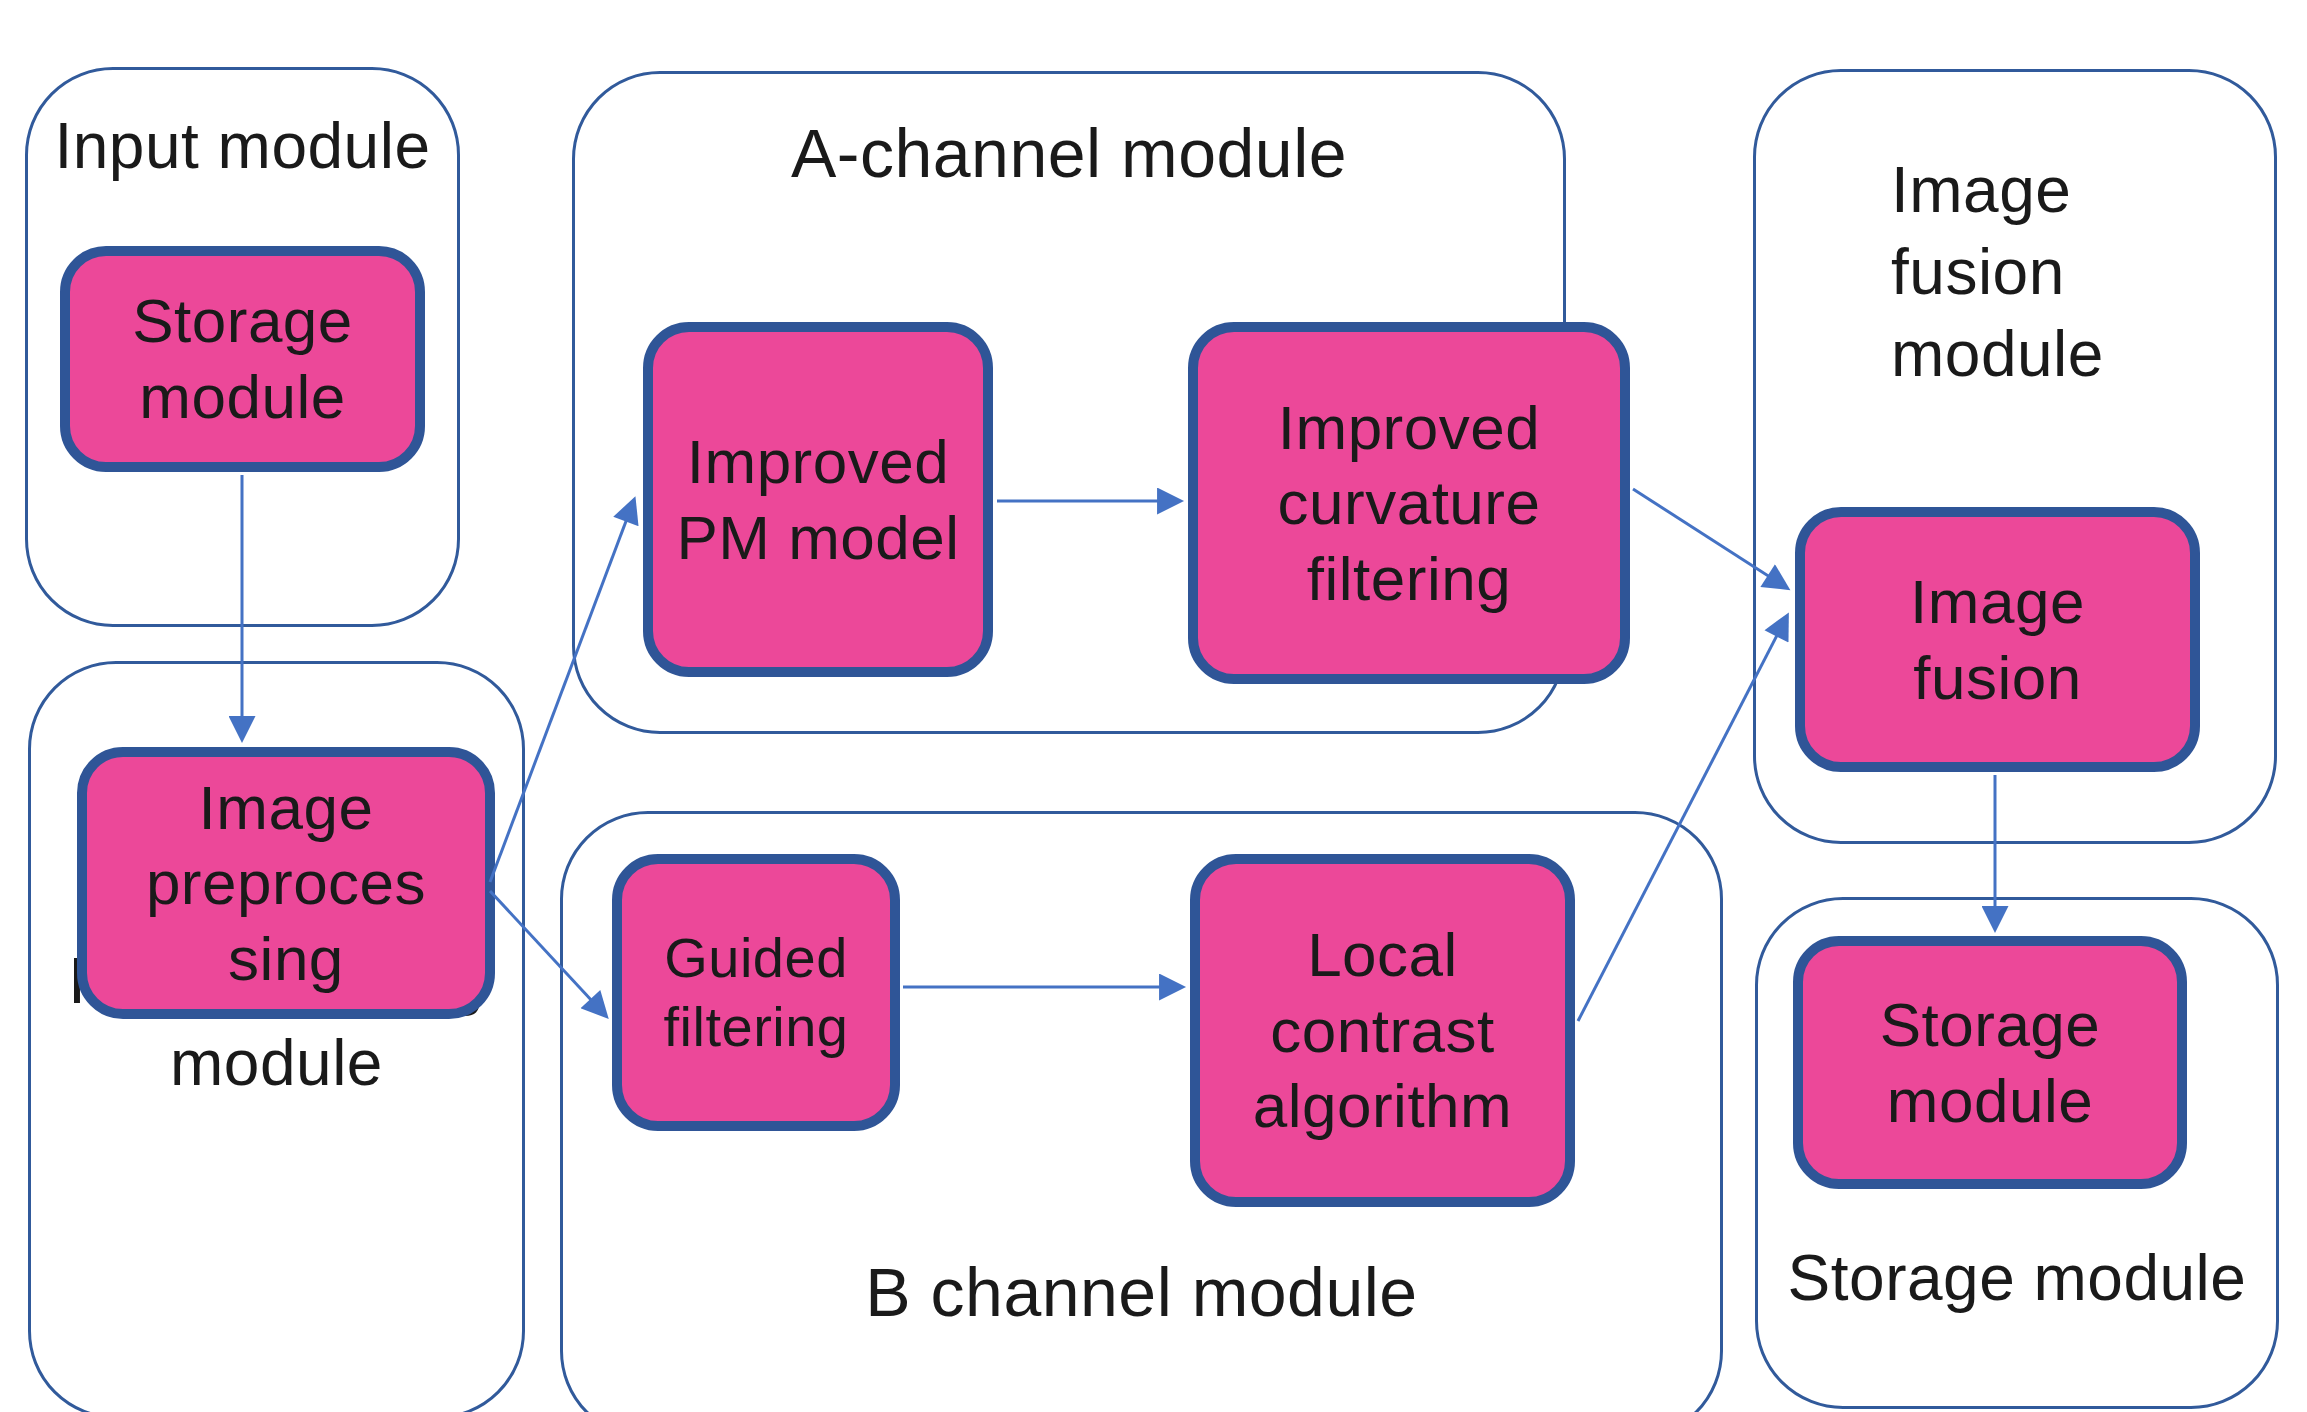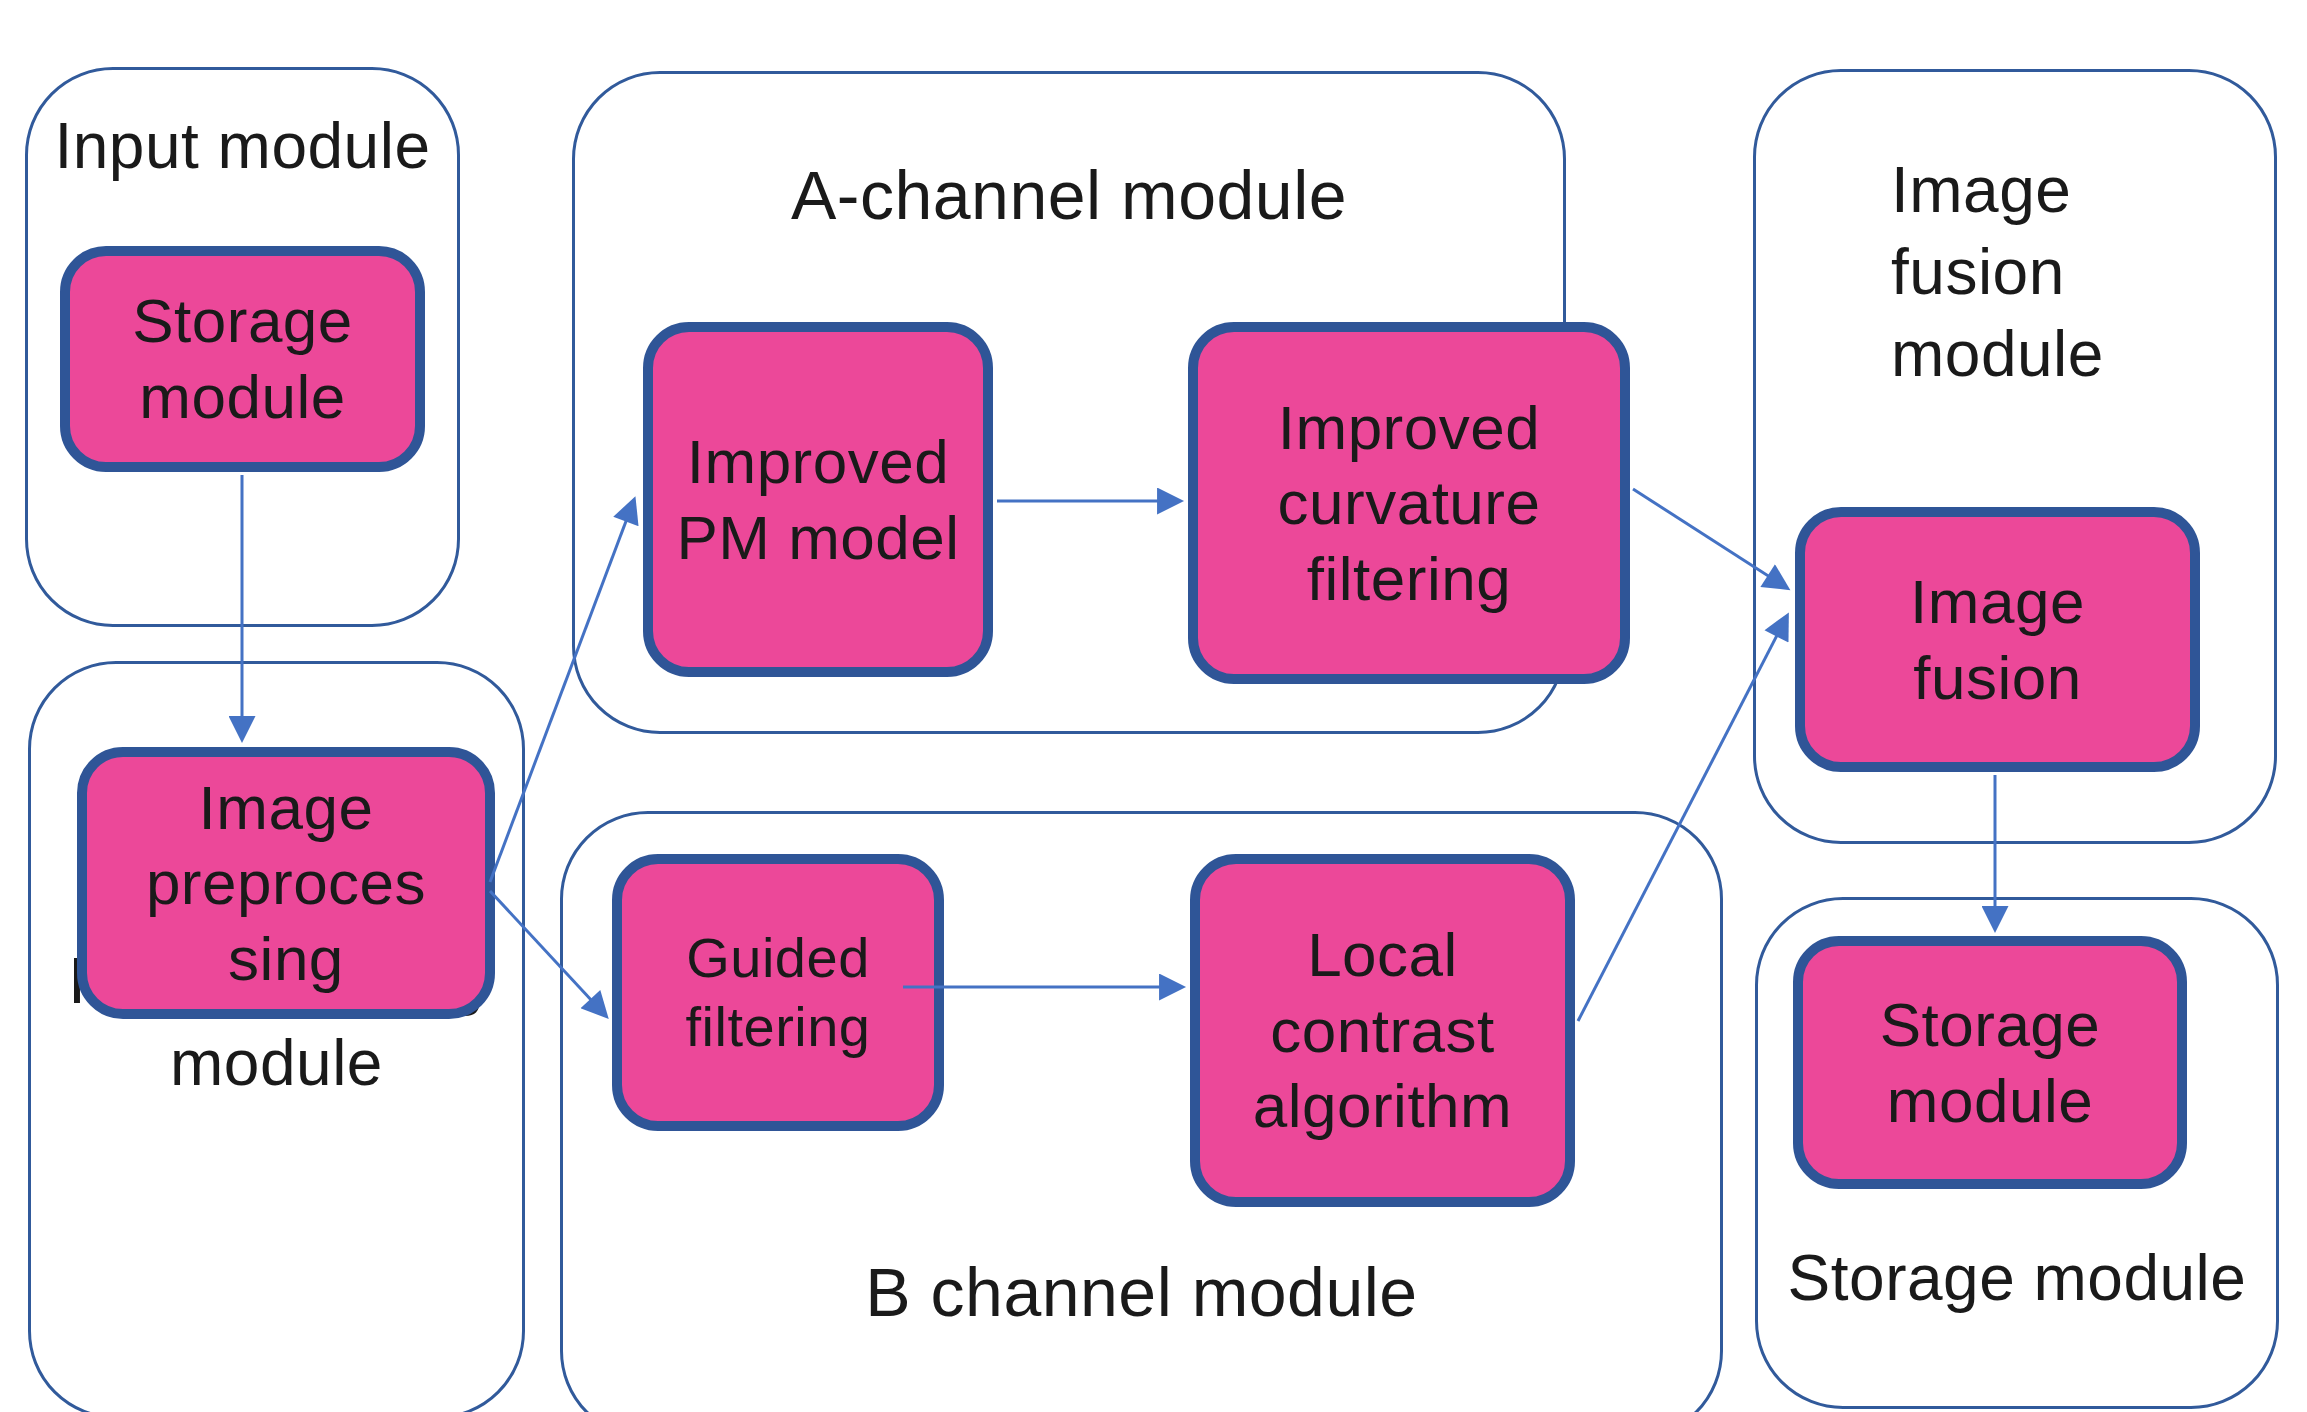--- a/index.html
+++ b/index.html
@@ -55,32 +55,32 @@
   .node-label{
     font-size:62px;
     line-height:1.22;
     text-align:center;
     white-space:pre-line;
     letter-spacing:0.5px;
   }
   
   #c-input{left:25px;top:28px;width:435px;height:560px;justify-content:flex-start;padding-top:36px;}
   #c-pre{left:28px;top:622px;width:497px;height:758px;justify-content:center;padding-bottom:34px;}
-  #c-a{left:572px;top:32px;width:994px;height:663px;justify-content:flex-start;padding-top:78px;}
+  #c-a{left:572px;top:32px;width:994px;height:663px;justify-content:flex-start;padding-top:36px;}
   #c-b{left:560px;top:772px;width:1163px;height:628px;justify-content:flex-end;padding-bottom:100px;}
   #c-fus{left:1753px;top:30px;width:524px;height:775px;justify-content:flex-start;align-items:flex-start;padding-top:78px;padding-left:135px;}
   #c-out{left:1755px;top:858px;width:524px;height:512px;justify-content:flex-end;padding-bottom:86px;}
   #c-a .module-label,#c-b .module-label{font-size:68px;}
   #c-fus .module-label{text-align:left;}
   
   #b-st-in{left:60px;top:207px;width:365px;height:226px;}
   #b-prep{left:77px;top:708px;width:418px;height:272px;}
   #b-pm{left:643px;top:283px;width:350px;height:355px;}
   #b-curv{left:1188px;top:283px;width:442px;height:362px;}
-  #b-guid{left:612px;top:815px;width:332px;height:277px;}
+  #b-guid{left:612px;top:815px;width:288px;height:277px;}
   #b-guid .node-label{font-size:56px;}
   #b-loc{left:1190px;top:815px;width:385px;height:353px;}
   #b-fus{left:1795px;top:468px;width:405px;height:265px;}
   #b-st-out{left:1793px;top:897px;width:394px;height:253px;}
   
   #arrow-layer{
     position:absolute;
     left:0;top:0;
     width:2307px;height:1412px;
     z-index:5;

